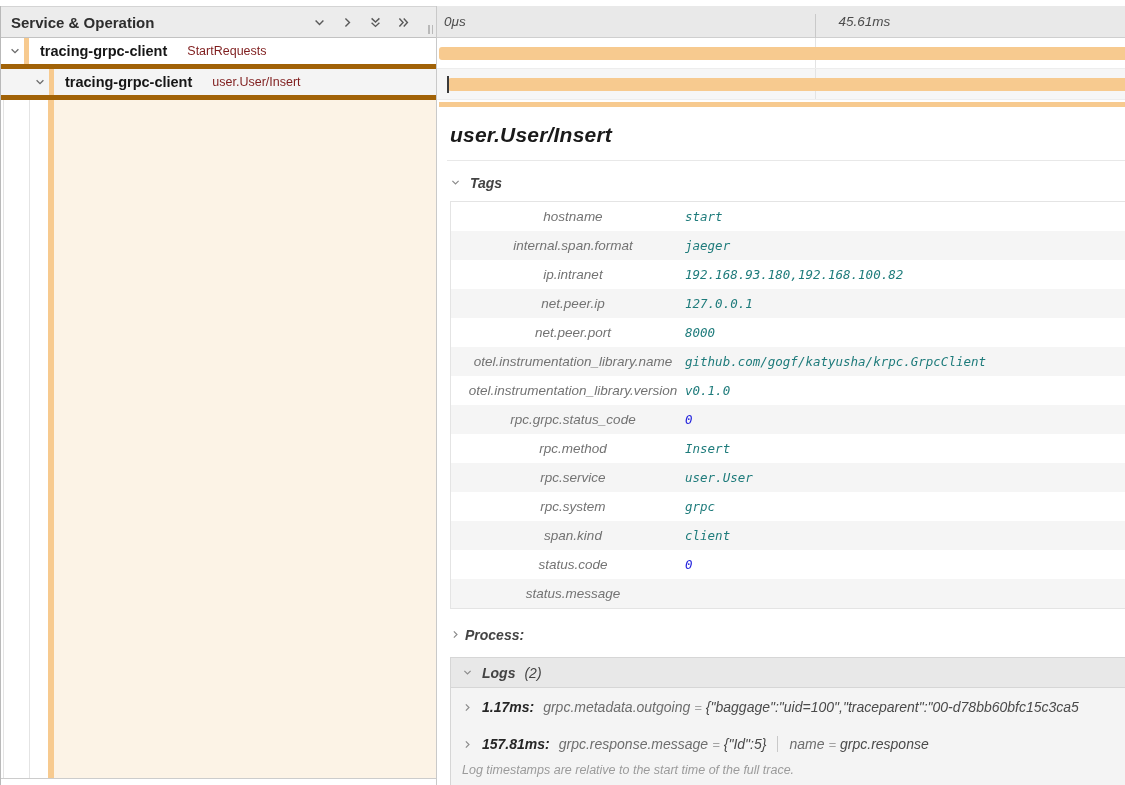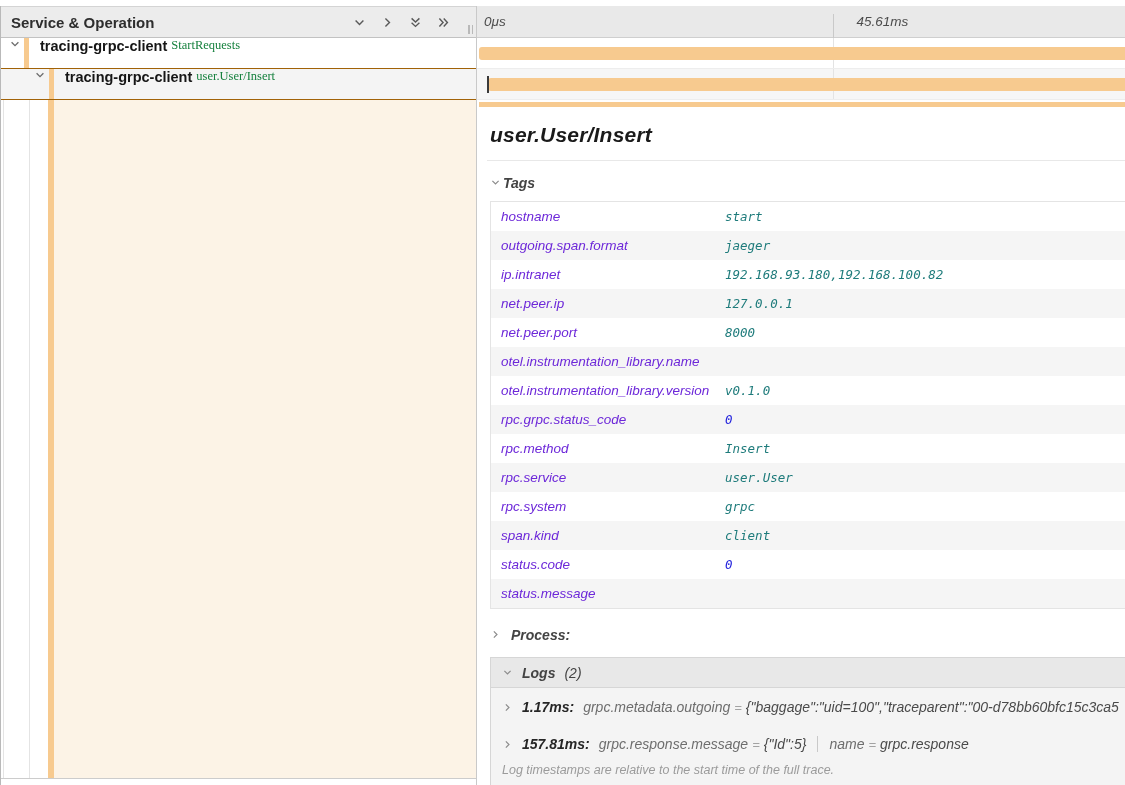--- a/index.html
+++ b/index.html
@@ -2,38 +2,38 @@
 <html><head>
 <meta charset="utf-8">
 <style>
   * { box-sizing: border-box; margin: 0; padding: 0; }
   html,body { background:#fff; }
   body { font-family:"Liberation Sans", sans-serif; }
   .app { position:relative; width:1125px; height:785px; overflow:hidden; background:#fff; }
   .main { position:absolute; top:6px; left:0; right:0; bottom:0; display:flex; }
 
   
-  .left { width:477px; flex-shrink:0; display:flex; flex-direction:column; border-right:1px solid #c9c9c9; border-left:1px solid #b9b9b9; }
+  .left { width:437px; flex-shrink:0; display:flex; flex-direction:column; border-right:1px solid #c9c9c9; border-left:1px solid #b9b9b9; }
   .lp-header { height:32px; background:#ececec; border-top:1px solid #d4d4d4; border-bottom:1px solid #c2c2c2;
                display:flex; align-items:center; padding:0 10px; position:relative; }
   .lp-title { flex:1; font-size:15px; font-weight:700; color:#2e2e2e; }
   .toolbar { display:flex; align-items:center; gap:15px; margin-right:16px; }
   .tb-icon { display:inline-flex; cursor:pointer; }
   .tb-icon svg { display:block; }
   .grip { position:absolute; right:3px; bottom:3px; display:flex; gap:2px; }
   .grip i { display:block; width:1.5px; height:9px; background:#b9b9b9; }
 
-  .tree-row { height:31px; display:flex; align-items:flex-start; border-bottom:1px solid #a16207; cursor:pointer; }
+  .tree-row { height:31px; display:flex; align-items:center; border-bottom:5px solid #a16207; cursor:pointer; }
   .tree-row.alt { background:#f4f4f4; }
   .tr-chevron { display:inline-flex; flex-shrink:0; }
   .tree-row.depth0 .tr-chevron { margin-left:8px; }
   .tree-row.depth1 .tr-chevron { margin-left:33px; }
   .accent { width:5px; align-self:stretch; background:#f7ca8f; margin-left:3px; flex-shrink:0; }
   .svc { font-size:14.5px; font-weight:600; color:#161616; margin-left:11px; white-space:nowrap; }
-  .op  { font-size:12.5px; color:#15803d; margin-left:4px; white-space:nowrap;font-family:Liberation Serif, serif; }
+  .op  { font-size:12.5px; color:#7f1d1d; margin-left:20px; white-space:nowrap; }
 
   .lp-detail { flex:1; position:relative; margin-bottom:6px; border-bottom:1px solid #cccccc; }
   .guide { position:absolute; top:0; bottom:0; width:1px; background:#e4e4e4; }
   .guide.g1 { left:2px; } .guide.g2 { left:28px; }
   .lp-accent-bar { position:absolute; left:47px; width:6px; top:0; bottom:0; background:#f7ca8f; }
   .lp-peach { position:absolute; left:53px; right:0; top:0; bottom:0; background:#fcf3e6; }
 
   
   .right { flex:1; display:flex; flex-direction:column; overflow:hidden;font-style:italic; }
   .ruler { height:32px; background:#e9e9e9; border-bottom:1px solid #cfcfcf; position:relative; flex-shrink:0; }
@@ -47,33 +47,33 @@
   .t-row.r2 .span-bar { left:11px; }
   .start-tick { position:absolute; left:10px; top:7px; width:2px; height:17px; background:#3a3a3a; z-index:2; }
 
   .detail-strip { height:9px; position:relative; flex-shrink:0; }
   .detail-strip .mini-bar { position:absolute; left:2px; right:-3px; top:2px; height:5px; background:#f7ca8f; }
 
   .detail-body { flex:1; background:#fff; padding:6px 0 0 13px; overflow:hidden; }
   .d-title { font-size:21px; font-weight:600; color:#1a1a1a; margin:8px 0 13px; letter-spacing:.2px; }
   .d-rule { border:0; border-top:1px solid #e8e8e8; margin:0 0 0 -3px; }
 
-  .sec-header { margin:13px 0 9px; display:flex; align-items:center; gap:2px; cursor:pointer; }
+  .sec-header { margin:13px 0 9px; display:flex; align-items:center; gap:9px; cursor:pointer; }
   .sec-label { font-size:14px; font-weight:700; color:#434343; }
   .sec-count { font-size:14px; color:#434343; font-weight:400; }
 
   .kv-table { width:720px; border:1px solid #e4e4e4; }
   .kv-row { display:flex; align-items:center; height:29px; background:#fff; }
   .kv-row:nth-child(even) { background:#f5f5f5; }
-  .kv-key { width:234px; flex-shrink:0; padding-left:10px; font-size:13.5px; color:#6d28d9; white-space:nowrap; }
+  .kv-key { width:234px; flex-shrink:0; padding-left:10px; font-size:13.5px; color:#737373; white-space:nowrap;text-align:center; }
   .kv-val { font-family:"DejaVu Sans Mono", monospace; font-size:12.5px; white-space:nowrap; }
   .val-string { color:#1e7b7b; }
   .val-number { color:#2424dd; }
 
-  .process-row { margin:17px 0 6px; display:flex; align-items:center; gap:10px; cursor:pointer; }
+  .process-row { margin:17px 0 6px; display:flex; align-items:center; gap:4px; cursor:pointer; }
 
   .logs-box { margin-top:13px; width:780px; border:1px solid #d6d6d6; background:#f4f4f4; }
   .logs-header { height:30px; background:#e8e8e8; border-bottom:1px solid #d6d6d6; display:flex; align-items:center; gap:9px; padding-left:11px; cursor:pointer; }
   .log-entry { display:flex; align-items:center; padding:11px 0 10px 11px; white-space:nowrap; overflow:hidden; cursor:pointer; }
   .log-entry .exp { display:inline-flex; margin-right:9px; flex-shrink:0; }
   .log-time { font-size:14px; font-weight:700; color:#262626; margin-right:9px; }
   .log-field { font-size:14px; color:#6d6d6d;text-align:center; }
   .log-eq { color:#a3a3a3; margin:0 4px; font-size:13px; }
   .log-val { color:#4a4a4a; }
   .field-div { align-self:center; width:1px; height:16px; background:#c9c9c9; margin:0 11px; flex-shrink:0; }
@@ -181,37 +181,38 @@
           </span>
           <span class="sec-label">Tags</span>
         </div>
 
         <div class="kv-table">
           <div class="kv-row">
               <span class="kv-key">hostname</span>
               <span class="kv-val val-string">start</span>
             </div>
           <div class="kv-row">
-              <span class="kv-key">outgoing.span.format</span>
+              <span class="kv-key">internal.span.format</span>
               <span class="kv-val val-string">jaeger</span>
             </div>
           <div class="kv-row">
               <span class="kv-key">ip.intranet</span>
               <span class="kv-val val-string">192.168.93.180,192.168.100.82</span>
             </div>
           <div class="kv-row">
               <span class="kv-key">net.peer.ip</span>
               <span class="kv-val val-string">127.0.0.1</span>
             </div>
           <div class="kv-row">
               <span class="kv-key">net.peer.port</span>
               <span class="kv-val val-string">8000</span>
             </div>
           <div class="kv-row">
               <span class="kv-key">otel.instrumentation_library.name</span>
+              <span class="kv-val val-string">github.com/gogf/katyusha/krpc.GrpcClient</span>
             </div>
           <div class="kv-row">
               <span class="kv-key">otel.instrumentation_library.version</span>
               <span class="kv-val val-string">v0.1.0</span>
             </div>
           <div class="kv-row">
               <span class="kv-key">rpc.grpc.status_code</span>
               <span class="kv-val val-number">0</span>
             </div>
           <div class="kv-row">

